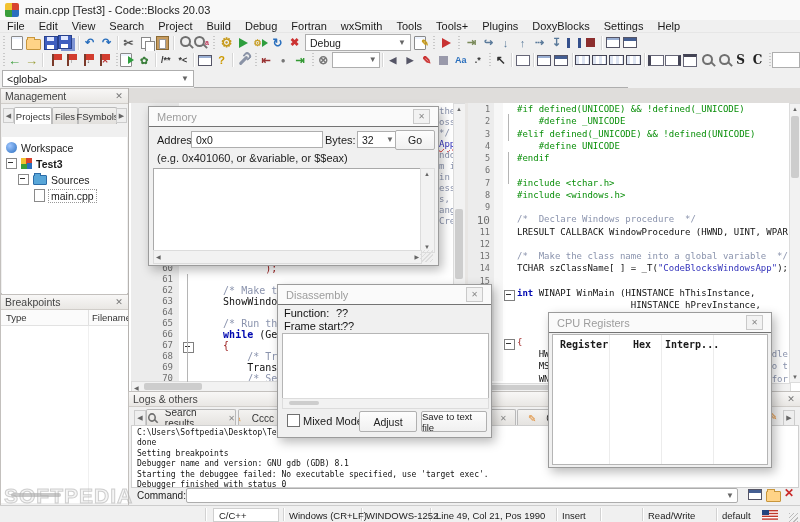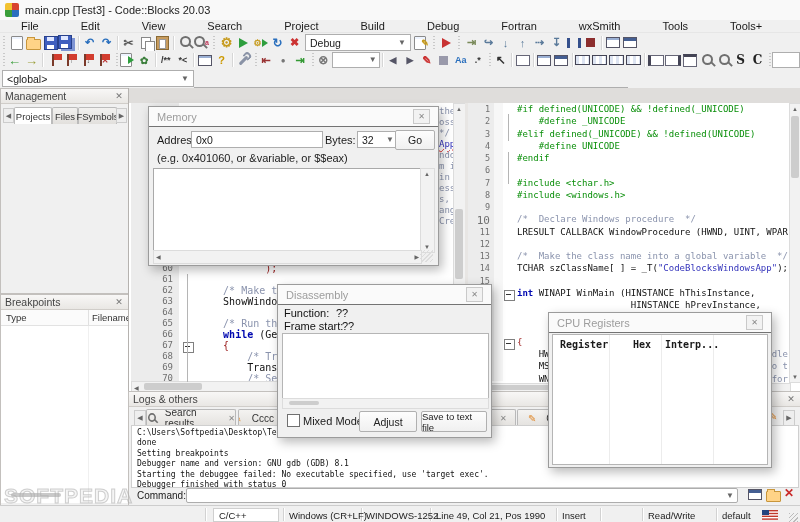--- a/index.html
+++ b/index.html
@@ -4,21 +4,21 @@
 <style>
   html,body{margin:0;padding:0}
   body{width:800px;height:522px;position:relative;background:#f0f0f0;
        font-family:"Liberation Sans",sans-serif;font-size:11px;color:#1a1a1a;overflow:hidden}
   .abs{position:absolute}
   .mono{font-family:"DejaVu Sans Mono",monospace}
   
   #titlebar{left:0;top:0;width:800px;height:20px;background:#f9f9f9;border-bottom:1px solid #e3e3e3;display:flex;align-items:center}
   #applogo{width:14px;height:14px;margin:0 6px 0 5px;background:conic-gradient(#d8432f 0 25%,#2b6fbf 0 50%,#3a9e3a 0 75%,#f2c230 0 100%);border-radius:2px}
   #menubar{left:0;top:20px;width:800px;height:12px;display:flex;align-items:center;background:#f0f0f0}
-  .mi{padding:0 21px;cursor:default}
+  .mi{padding:0 7px;cursor:default}
   .tbrow{display:flex;align-items:center;background:#f0f0f0}
   #tb1{left:0;top:32px;width:800px;height:19px;border-top:1px solid #e6e6e6}
   #tb2{left:0;top:51px;width:800px;height:18px}
   #tb3{left:0;top:69px;width:800px;height:19px}
   .grip{width:6px;height:14px;margin:0 1px;background:repeating-linear-gradient(180deg,#c9c9c9 0 1px,transparent 1px 3px);background-size:2px 100%;background-repeat:repeat-y;background-position:2px 0}
   .tsep{width:1px;height:14px;background:#d6d6d6;box-shadow:1px 0 0 #fff;margin:0 2px}
   .tbi{width:17px;height:16px;display:inline-flex;align-items:center;justify-content:center;position:relative;font-size:11px;color:#555;flex:none}
   .combo{background:#fff;border:1px solid #aeaeae;height:15px;display:flex;align-items:center;padding:0 4px;position:relative;font-size:10.5px}
   .combo .car{margin-left:auto;color:#666;font-size:8px}
   .tbox{background:#fff;border:1px solid #aeaeae;height:14px;flex:none}
@@ -405,20 +405,40 @@
     <span>Management</span>
     <span class="x">✕</span>
   </div>
   <div class="scrollbtn" style="left:2px;top:19px;width:9px;height:13px">◀</div>
   <div id="mgmt-tabs">
       <div class="ptab act" style="left: 13px; top: 18px; width: 36px;">Projects</div>
       <div class="ptab" style="left: 51px; top: 18px; width: 24px;">Files</div>
       <div class="ptab" style="left: 77px; top: 18px; width: 37px;">FSymbols</div>
     </div>
   <div class="scrollbtn" style="left:115px;top:19px;width:9px;height:13px">▶</div>
+  <div class="abs" style="left:1px;top:33px;width:125px;height:169px;background:#fff;position:relative" id="mgmt-tree">
+      <div class="trow" style="top: 3px; left: 4px;">
+        <span class="tico ico-ws"></span>
+        <span style="">Workspace</span>
+      </div>
+      <div class="trow" style="top: 19px; left: 4px;">
+        <span class="exp"></span>
+        <span class="tico ico-prj"></span>
+        <span style="font-weight:bold;">Test3</span>
+      </div>
+      <div class="trow" style="top: 35px; left: 16px;">
+        <span class="exp"></span>
+        <span class="tico ico-fld"></span>
+        <span style="">Sources</span>
+      </div>
+      <div class="trow" style="top: 51px; left: 32px;">
+        <span class="tico ico-file"></span>
+        <span style="outline:1px dotted #999;padding:0 2px;">main.cpp</span>
+      </div>
+    </div>
 </div>
 
 
 <div class="abs pane" style="left:0;top:294px;width:128px;height:210px">
   <div class="phdr">
     <span>Breakpoints</span>
     <span class="x">✕</span>
   </div>
   <div style="position:relative;height:15px;background:#fbfbfb;border-bottom:1px solid #e2e2e2;font-size:9.5px;color:#333">
     <span style="position:absolute;left:5px;top:2px">Type</span>

